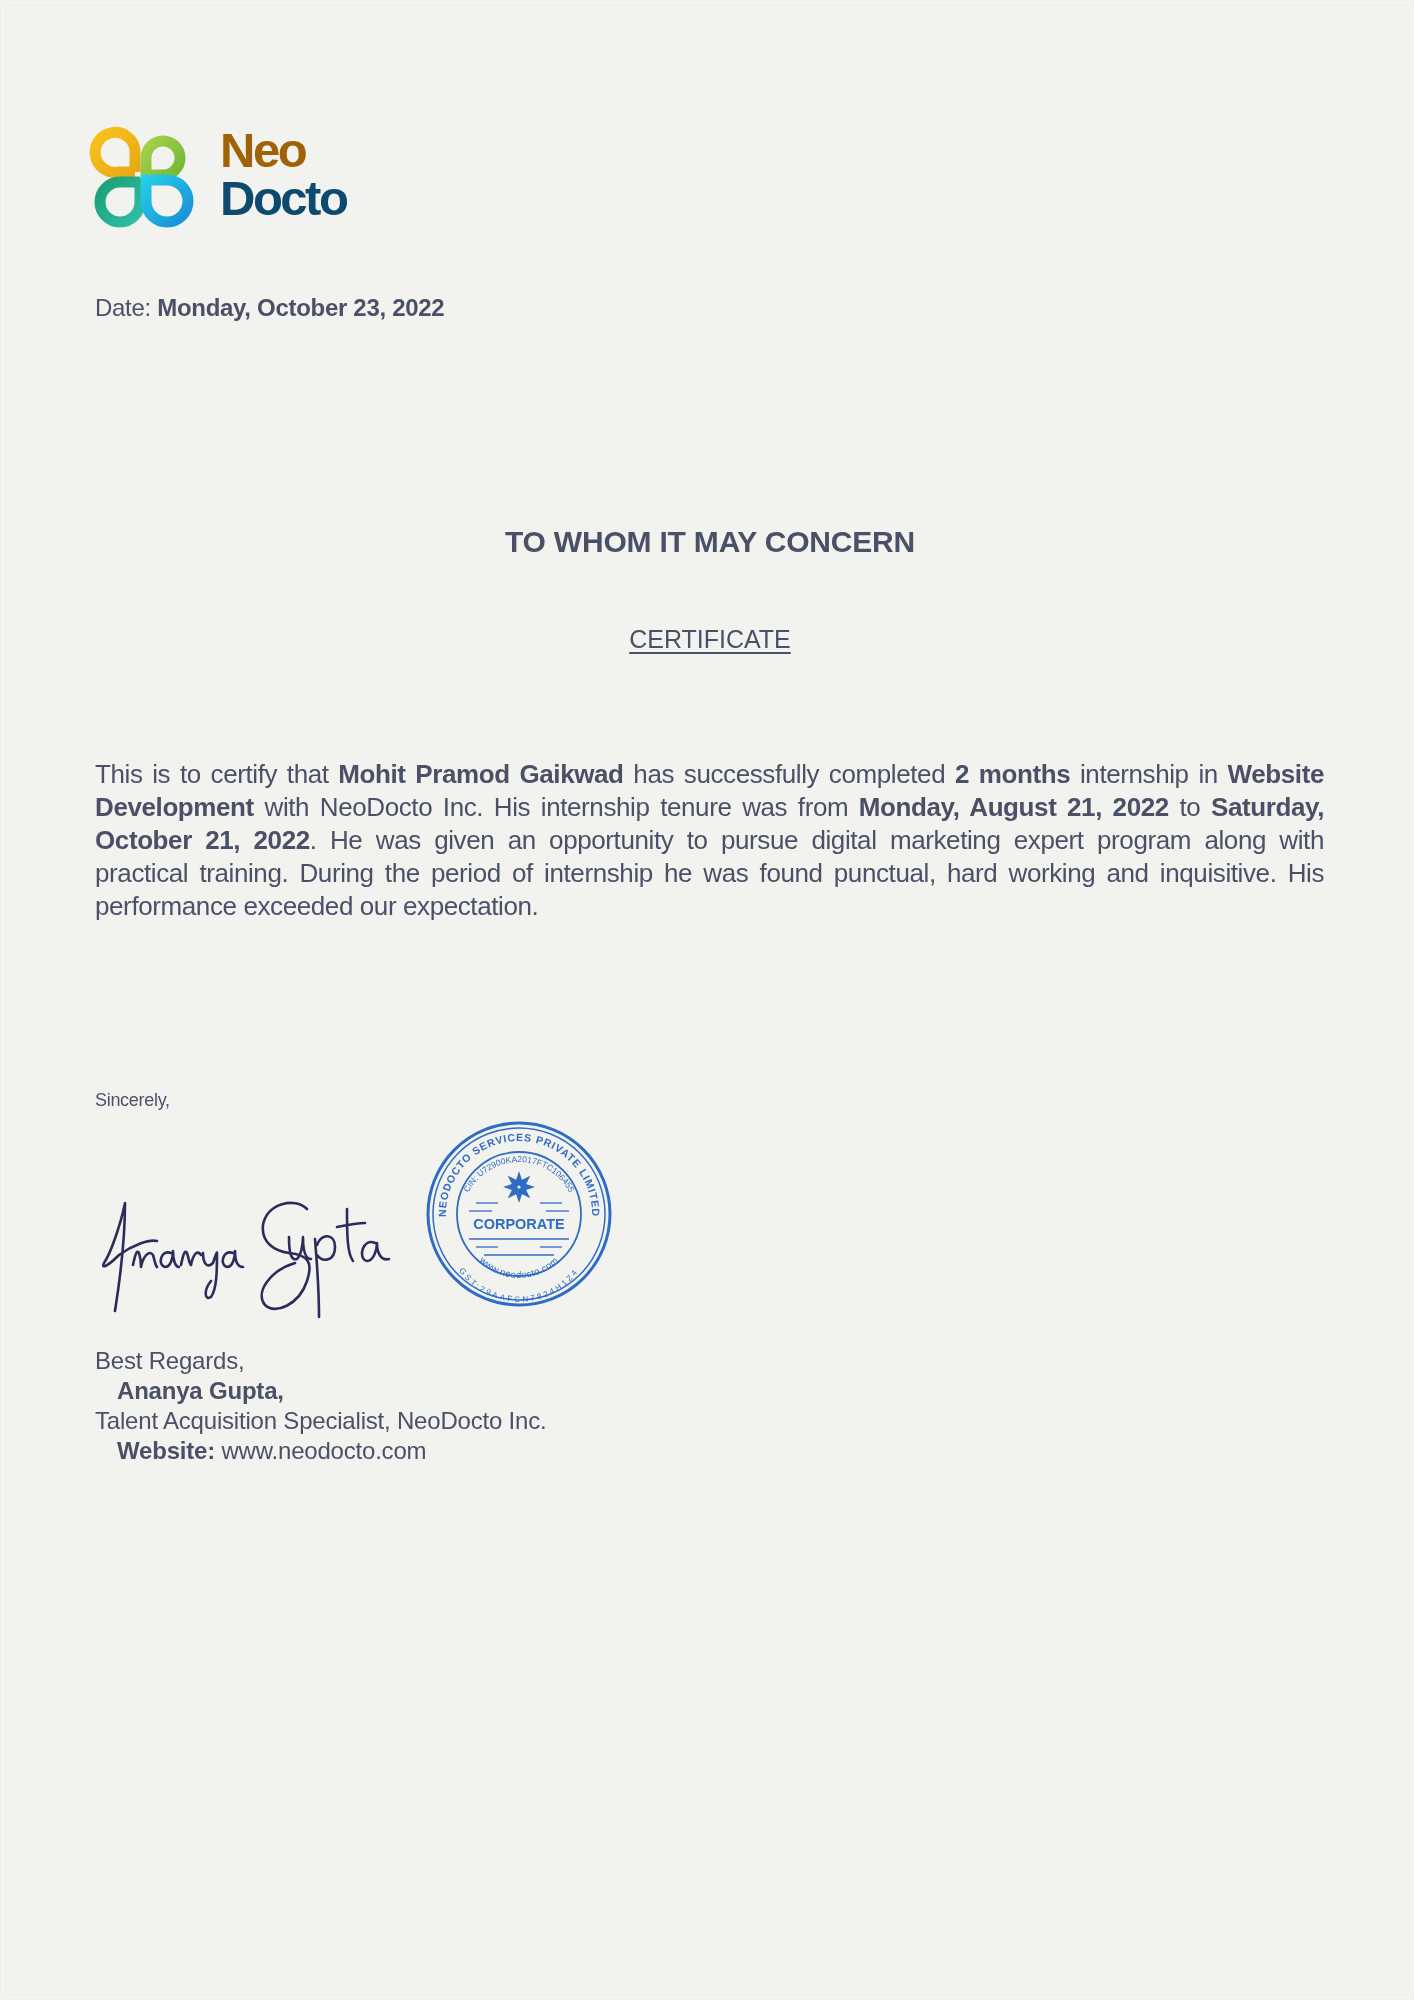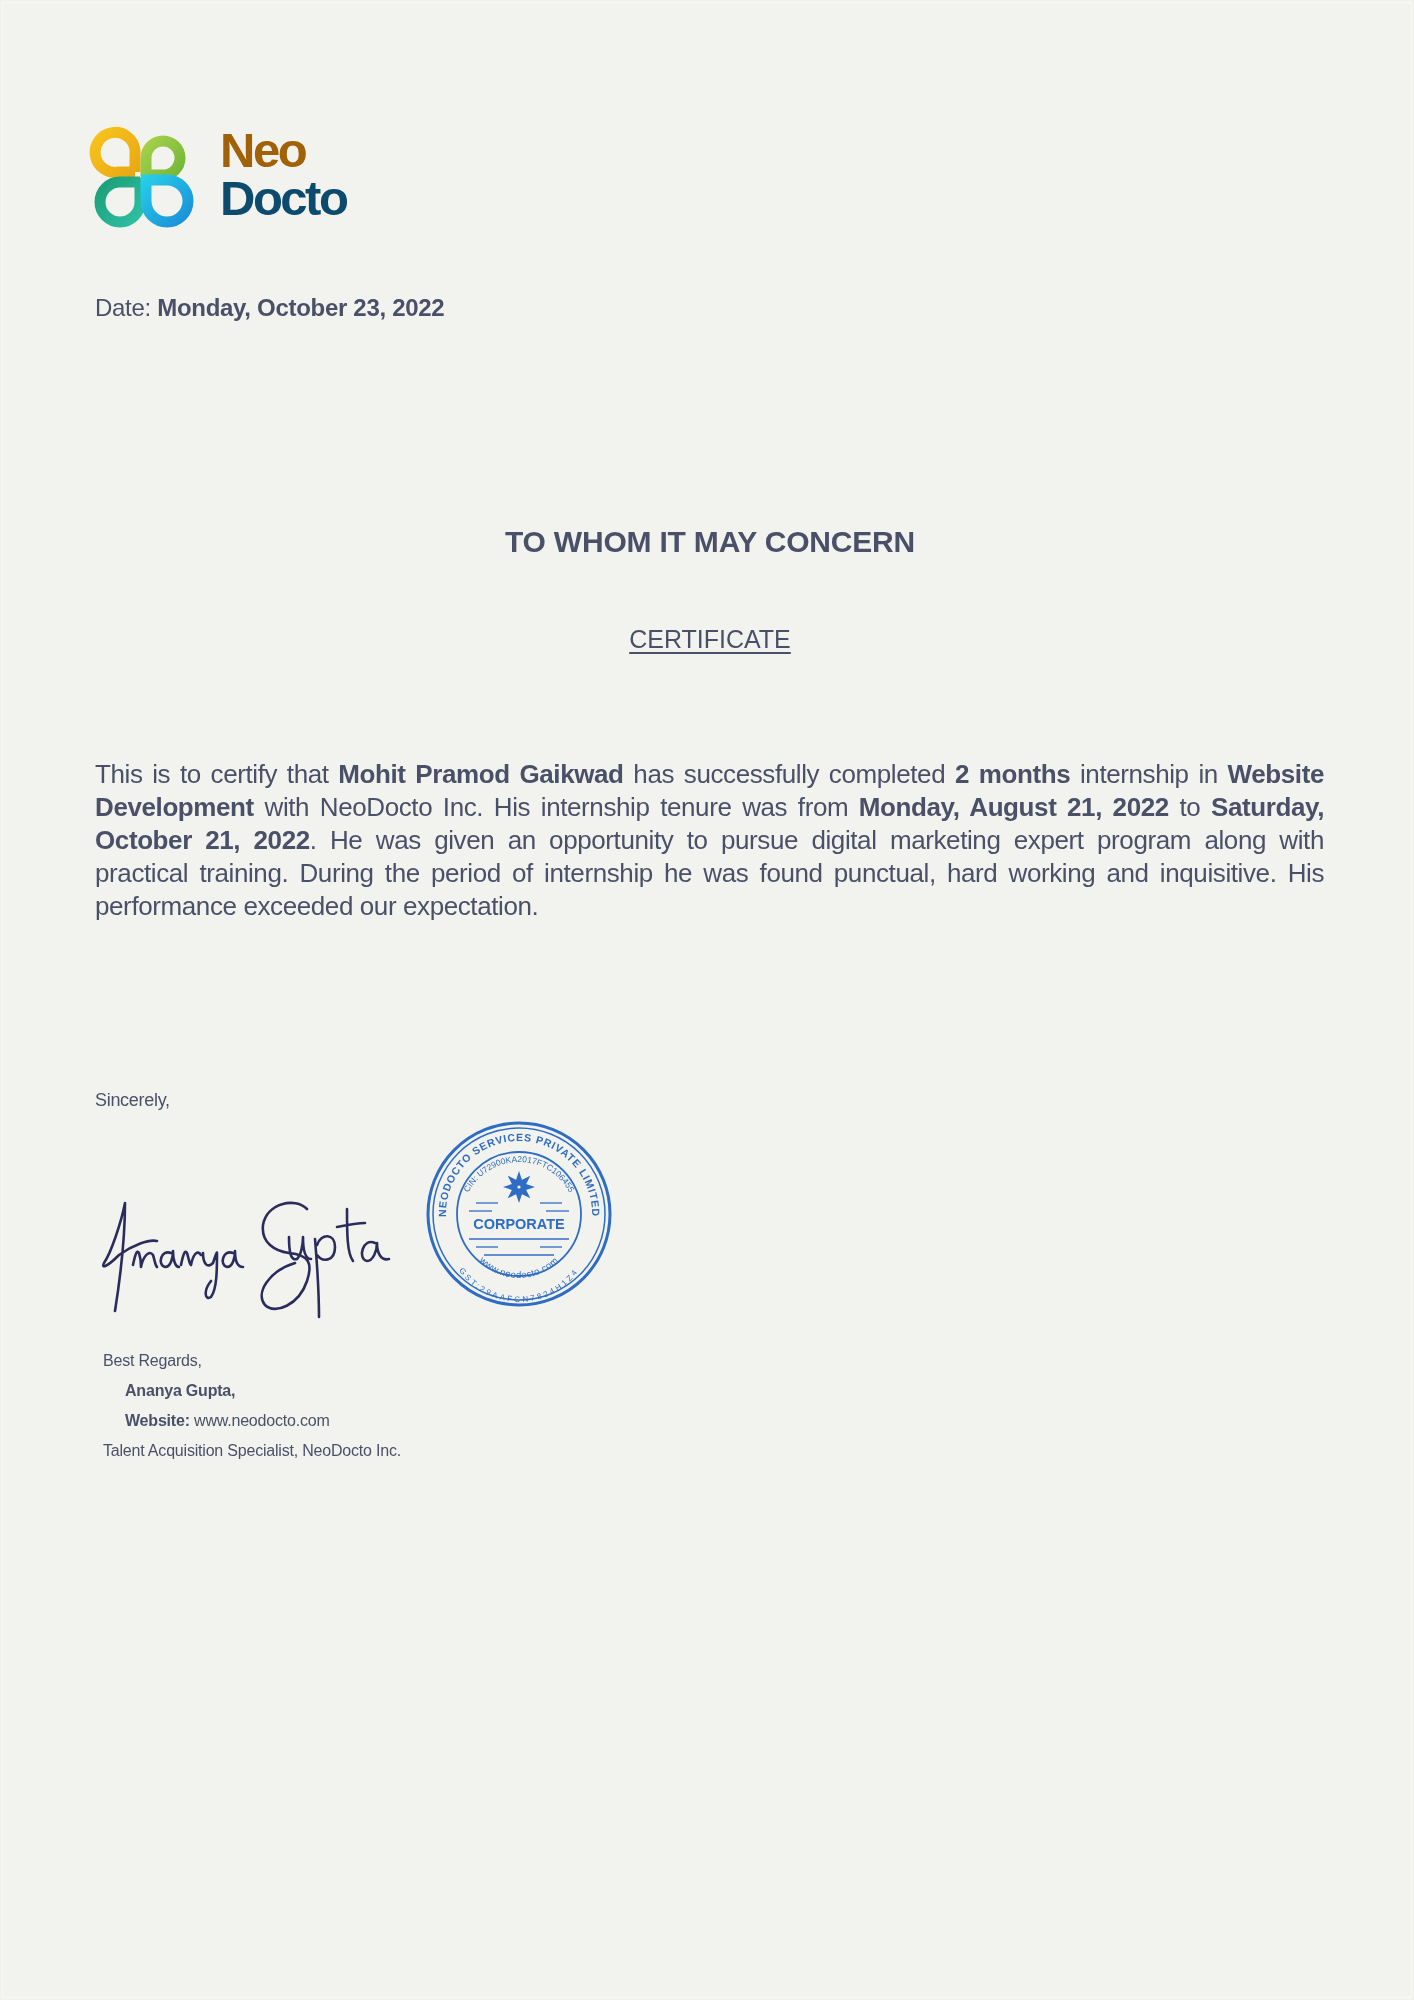--- a/index.html
+++ b/index.html
@@ -27,21 +27,21 @@
   .subtitle span { text-decoration: underline; text-underline-offset: 4px; text-decoration-thickness: 1.5px; }
 
   .body-para { position: absolute; left: 92px; width: 1229px; top: 755px; font-size: 26px; line-height: 33px; text-align: justify; letter-spacing: -0.4px; }
   .body-para b { font-weight: bold; }
   .wish { position: absolute; left: 92px; top: 935px; font-size: 26px; line-height: 32px; letter-spacing: -0.4px; }
   .sincerely { position: absolute; left: 92px; top: 1087px; font-size: 18px; letter-spacing: -0.3px; }
 
   .signature { position: absolute; left: 96px; top: 1190px; width: 295px; height: 130px; }
   .stamp { position: absolute; left: 421px; top: 1116px; width: 190px; height: 190px; }
 
-  .regards { position: absolute; left: 100px; top: 1343px; font-size: 16px; line-height: 30px; letter-spacing: -0.2px; }
+  .regards { position: absolute; left: 92px; top: 1343px; font-size: 24px; line-height: 30px; letter-spacing: -0.2px; }
   .regards div { white-space: nowrap; }
   .regards b { font-weight: bold; margin-left: 22px; }
 </style>
 </head>
 <body>
 
 <div class="page">
 
   <div class="logo">
     <svg class="logo-icon" viewBox="0 0 108 108">
@@ -157,17 +157,17 @@
       <textPath href="#arcWeb" startOffset="50%" text-anchor="middle">www.neodocto.com</textPath>
     </text>
     <text font-family="'Liberation Sans', sans-serif" font-size="8" fill="#2f6cc4" letter-spacing="2.6">
       <textPath href="#arcGst" startOffset="50%" text-anchor="middle">GST:29AAFCN7824H1Z4</textPath>
     </text>
   </svg>
 
   <div class="regards">
     <div>Best Regards,</div>
     <div><b>Ananya Gupta,</b></div>
+    <div>Talent Acquisition Specialist, NeoDocto Inc.</div>
     <div><b>Website:</b> <span>www.neodocto.com</span></div>
-    <div>Talent Acquisition Specialist, NeoDocto Inc.</div>
   </div>
 
 </div>
 
 </body></html>

